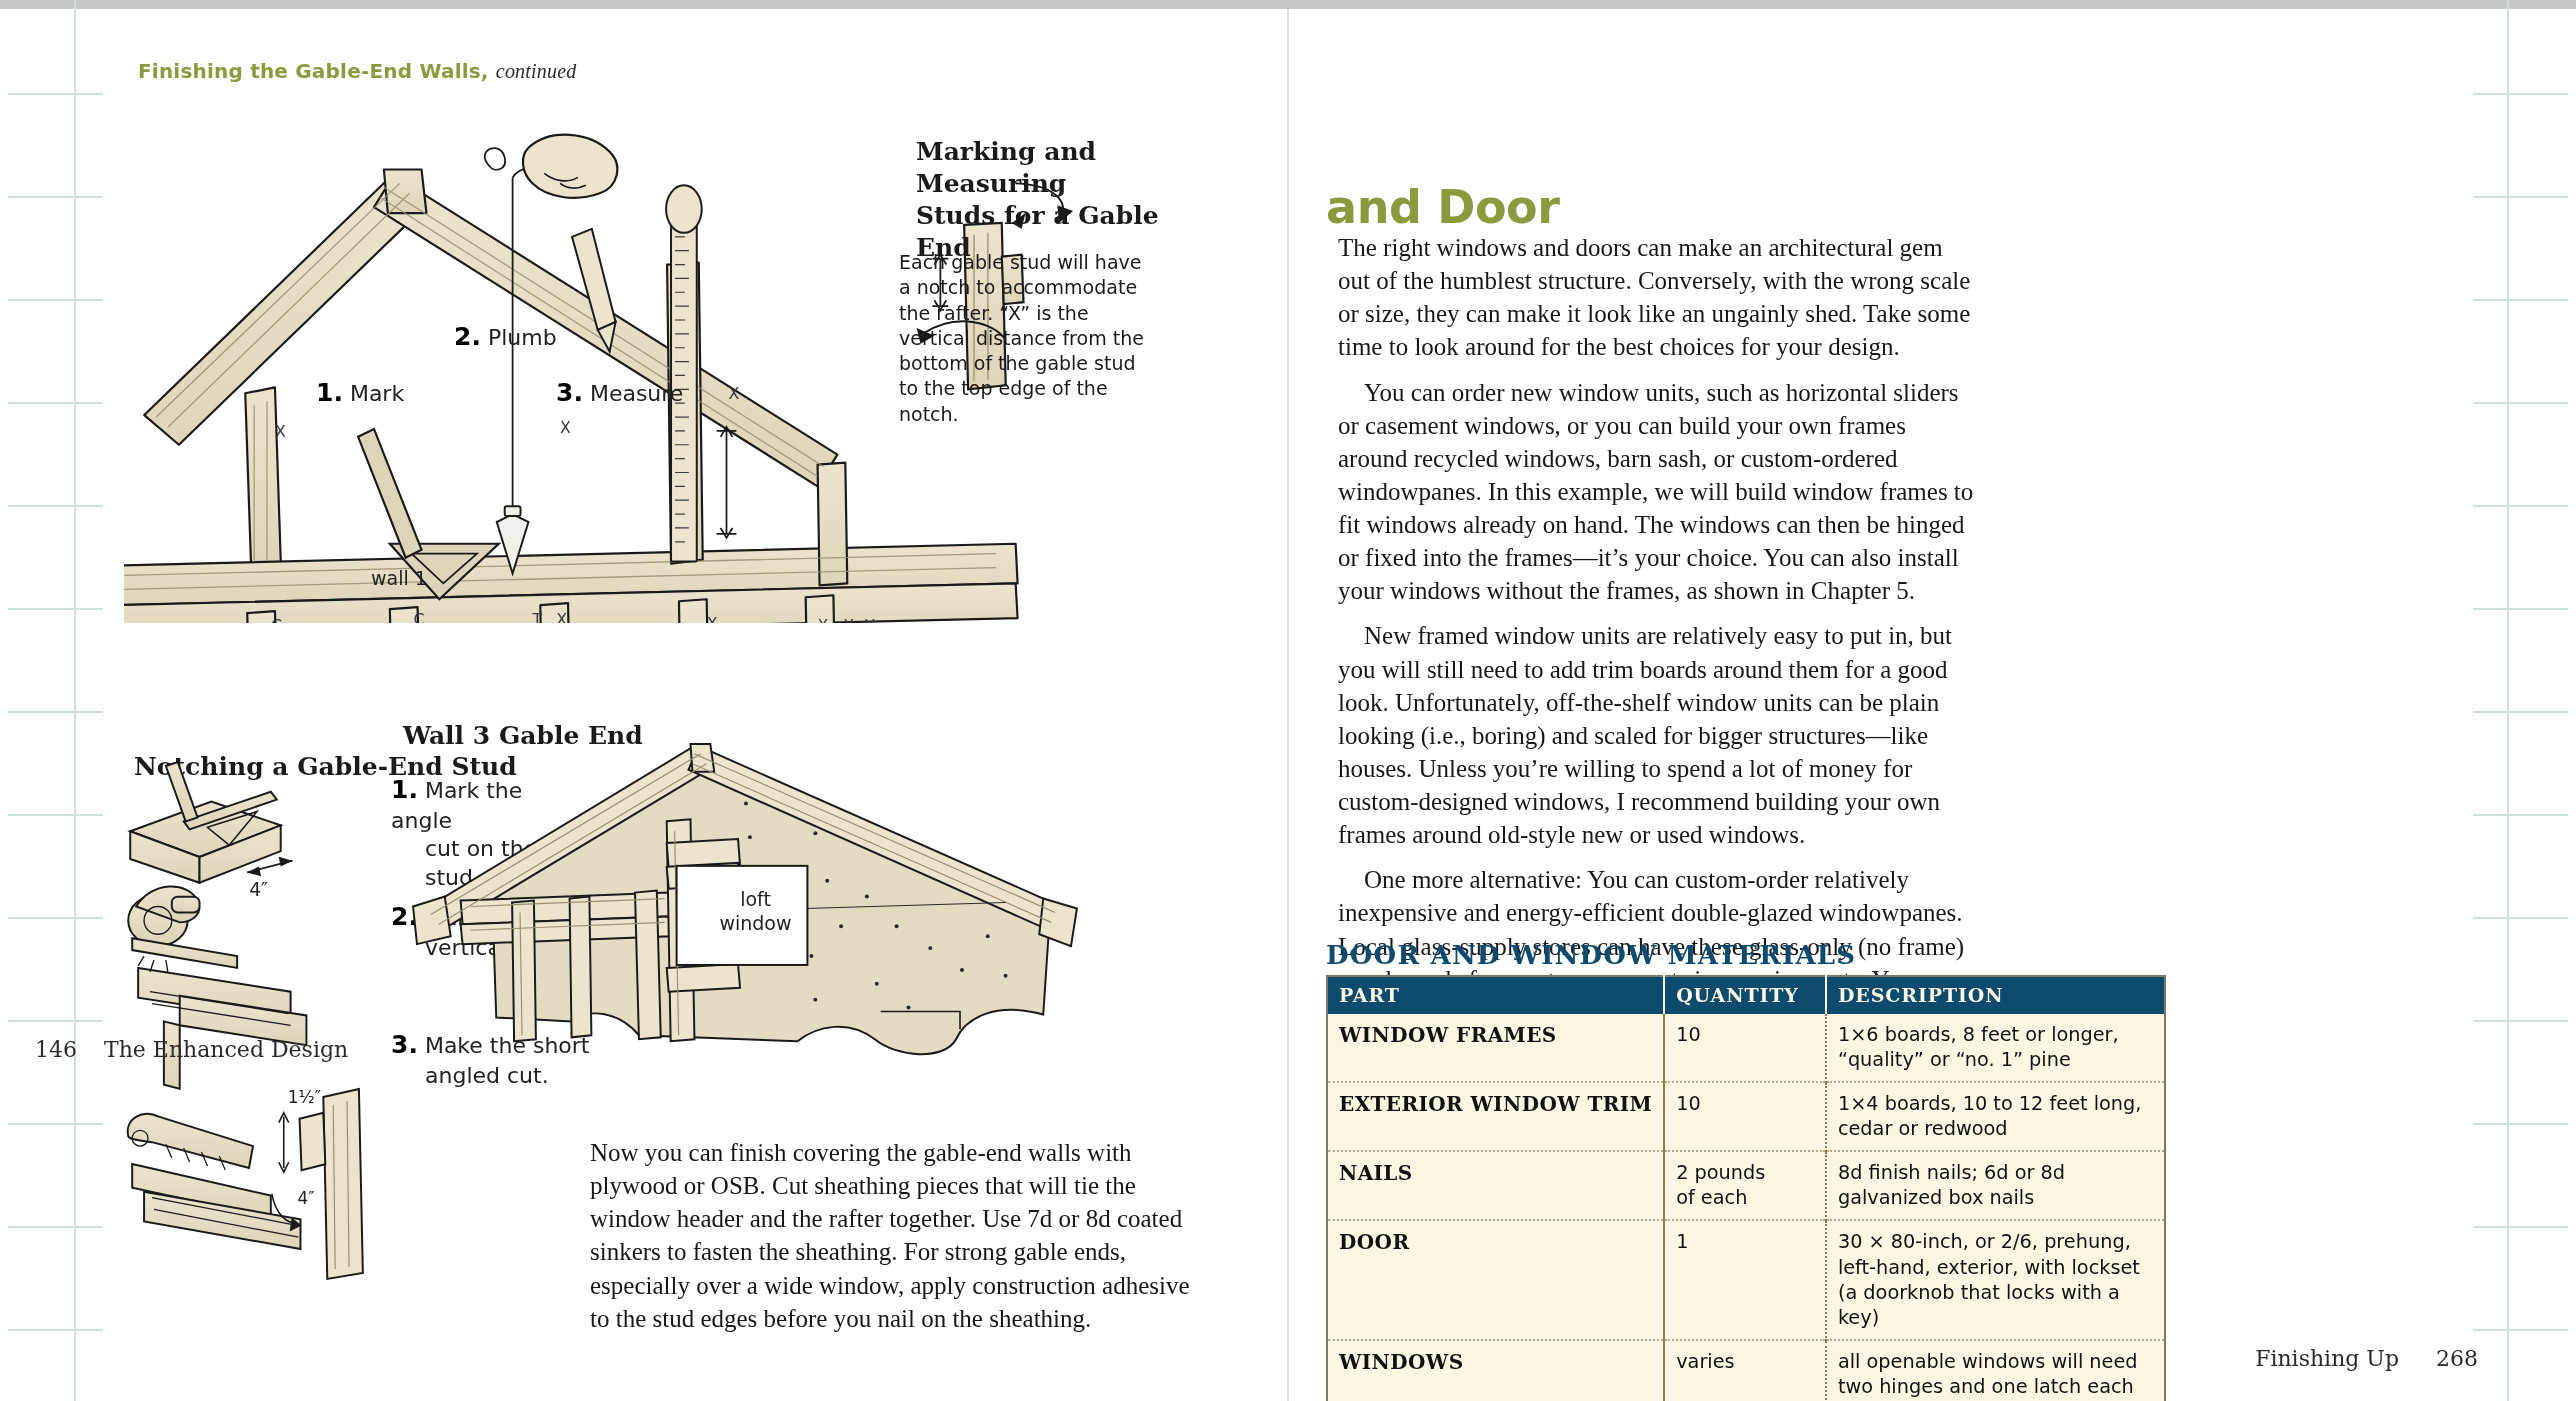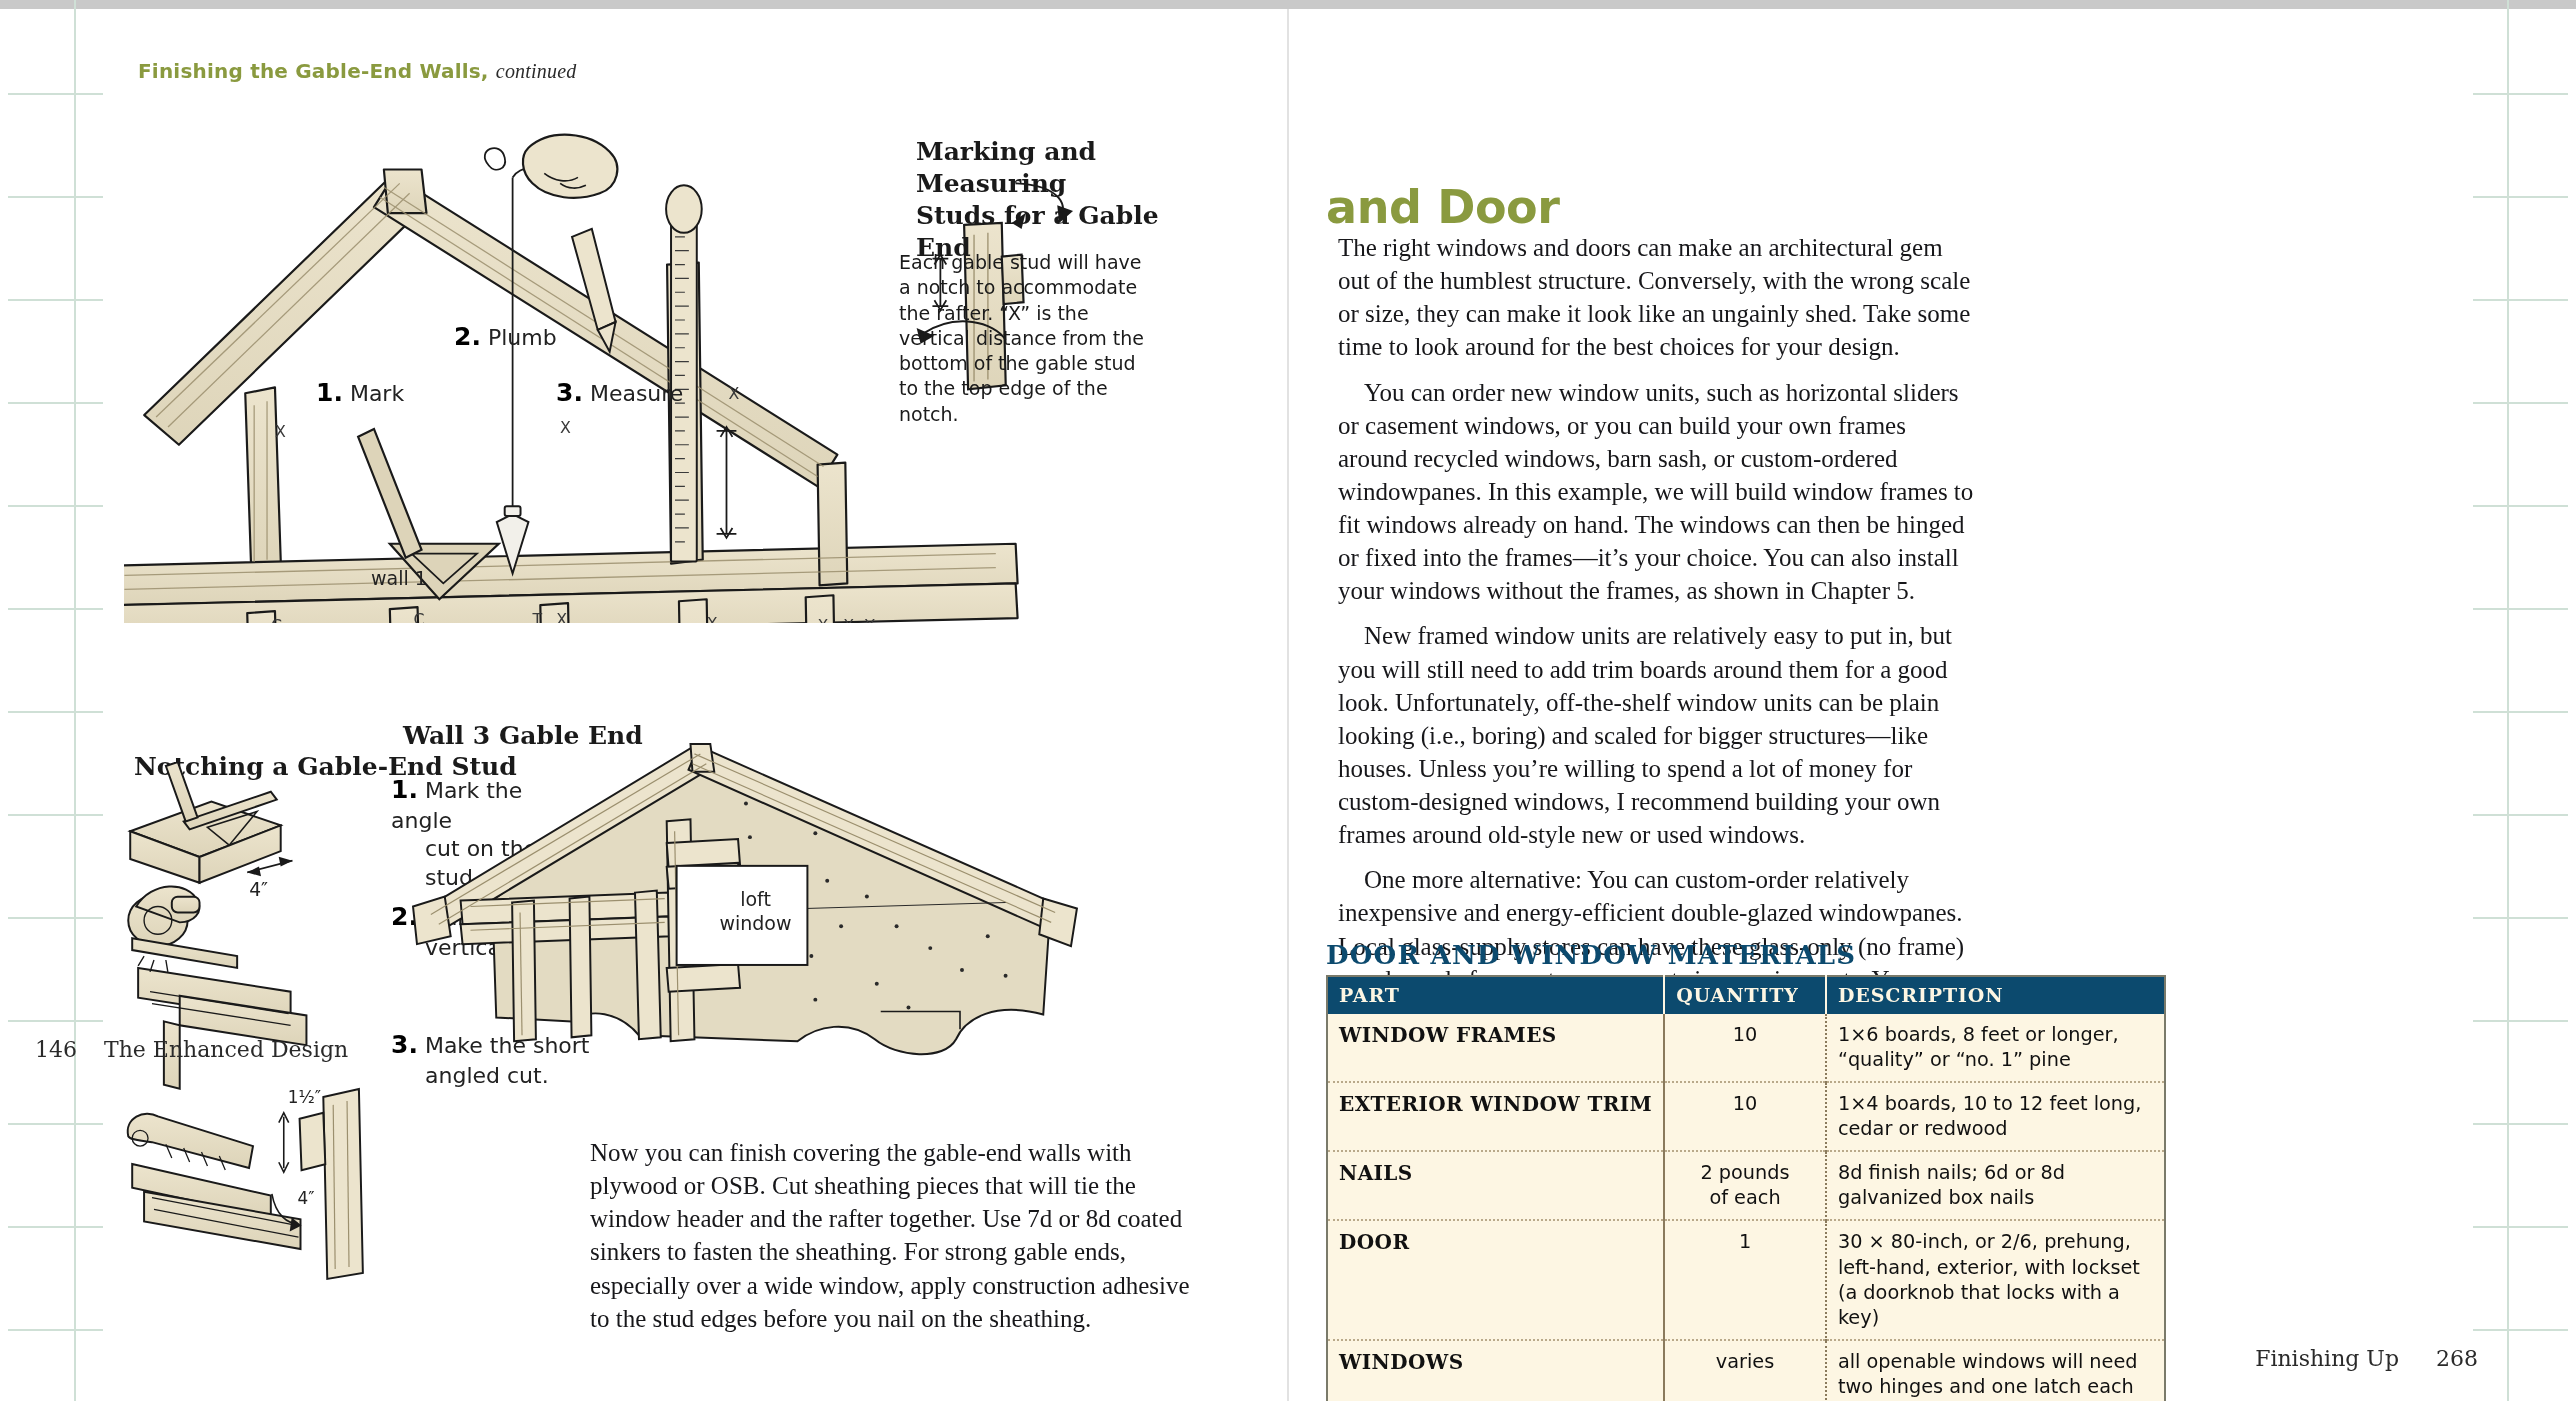--- a/index.html
+++ b/index.html
@@ -124,21 +124,21 @@
     font-size:19.3px;line-height:1.3;color:#111;
     border-top:2px dotted #b9a98a;
   }
   .mat-table tbody tr:first-child td{border-top:none;}
   .mat-table td.c-part{
     font-family:"DejaVu Serif",serif;font-weight:bold;
     font-size:20px;letter-spacing:0.4px;white-space:nowrap;
     border-right:2px solid #8a7a5c;width:266px;
   }
   .mat-table td.c-qty{
-    text-align:center;border-right:2px dotted #8a7a5c;width:149px;
+    text-align:left;border-right:2px dotted #8a7a5c;width:149px;
     white-space:pre-line;
   }
   .mat-table td.c-desc{width:426px;}
 
   svg{display:block;}
   .ill{position:absolute;}
 </style>
 </head>
 <body>
 

